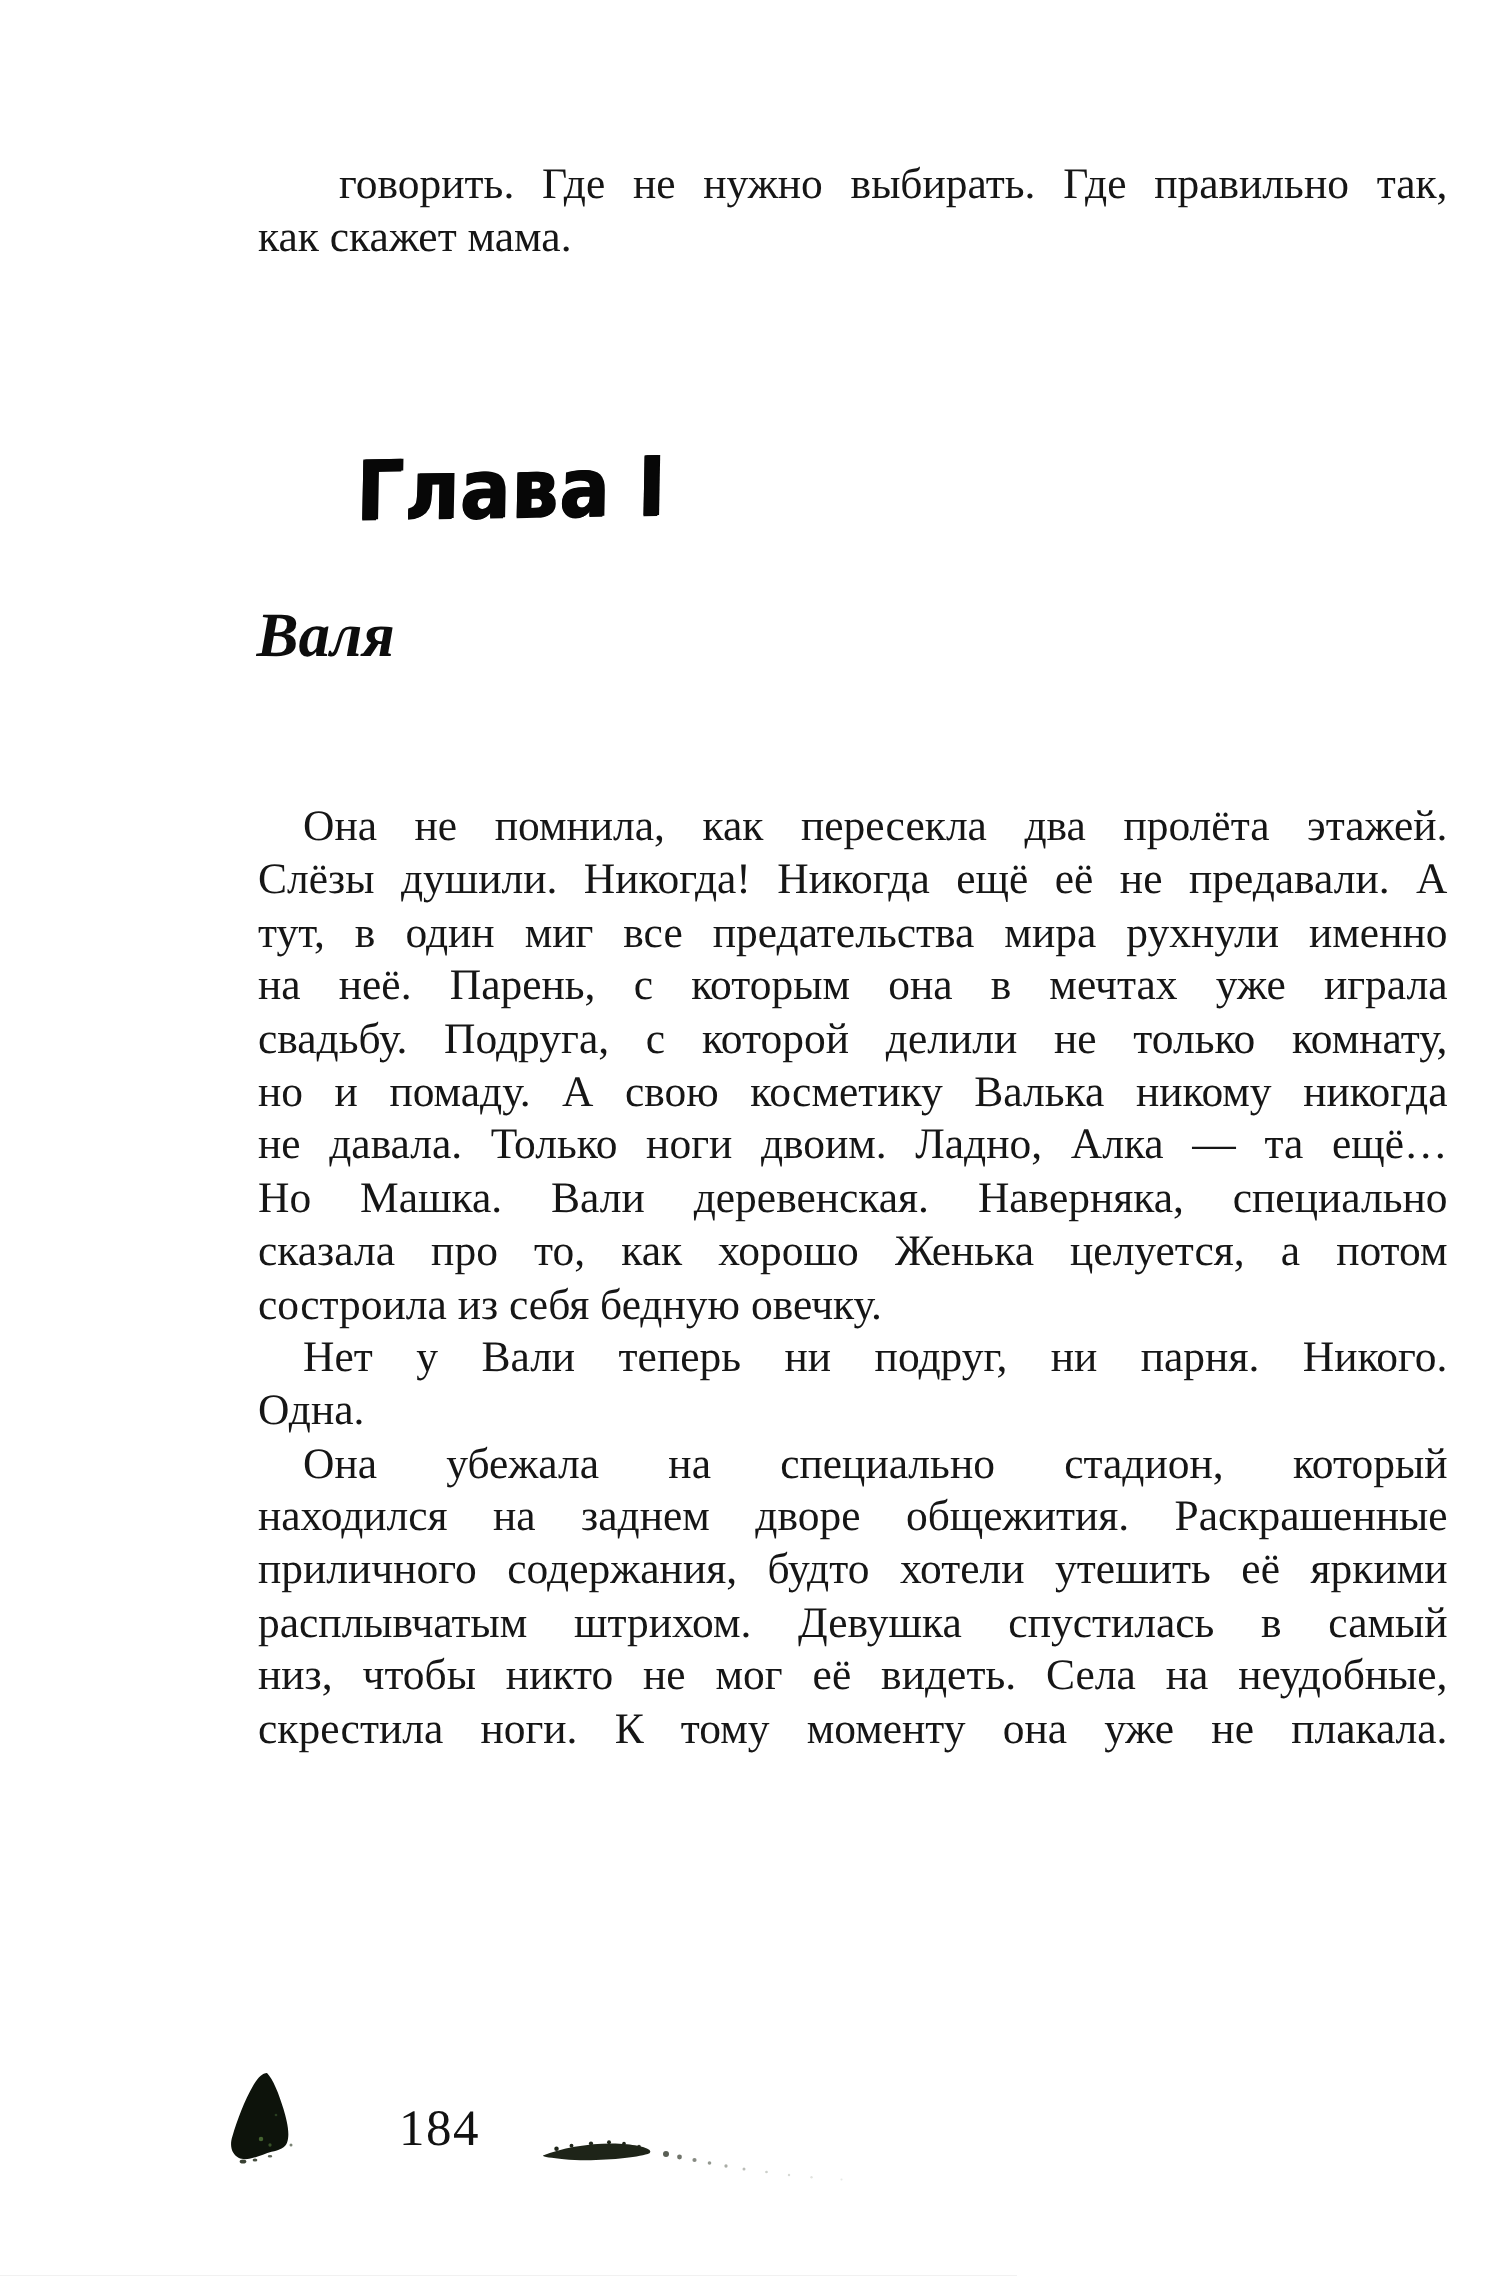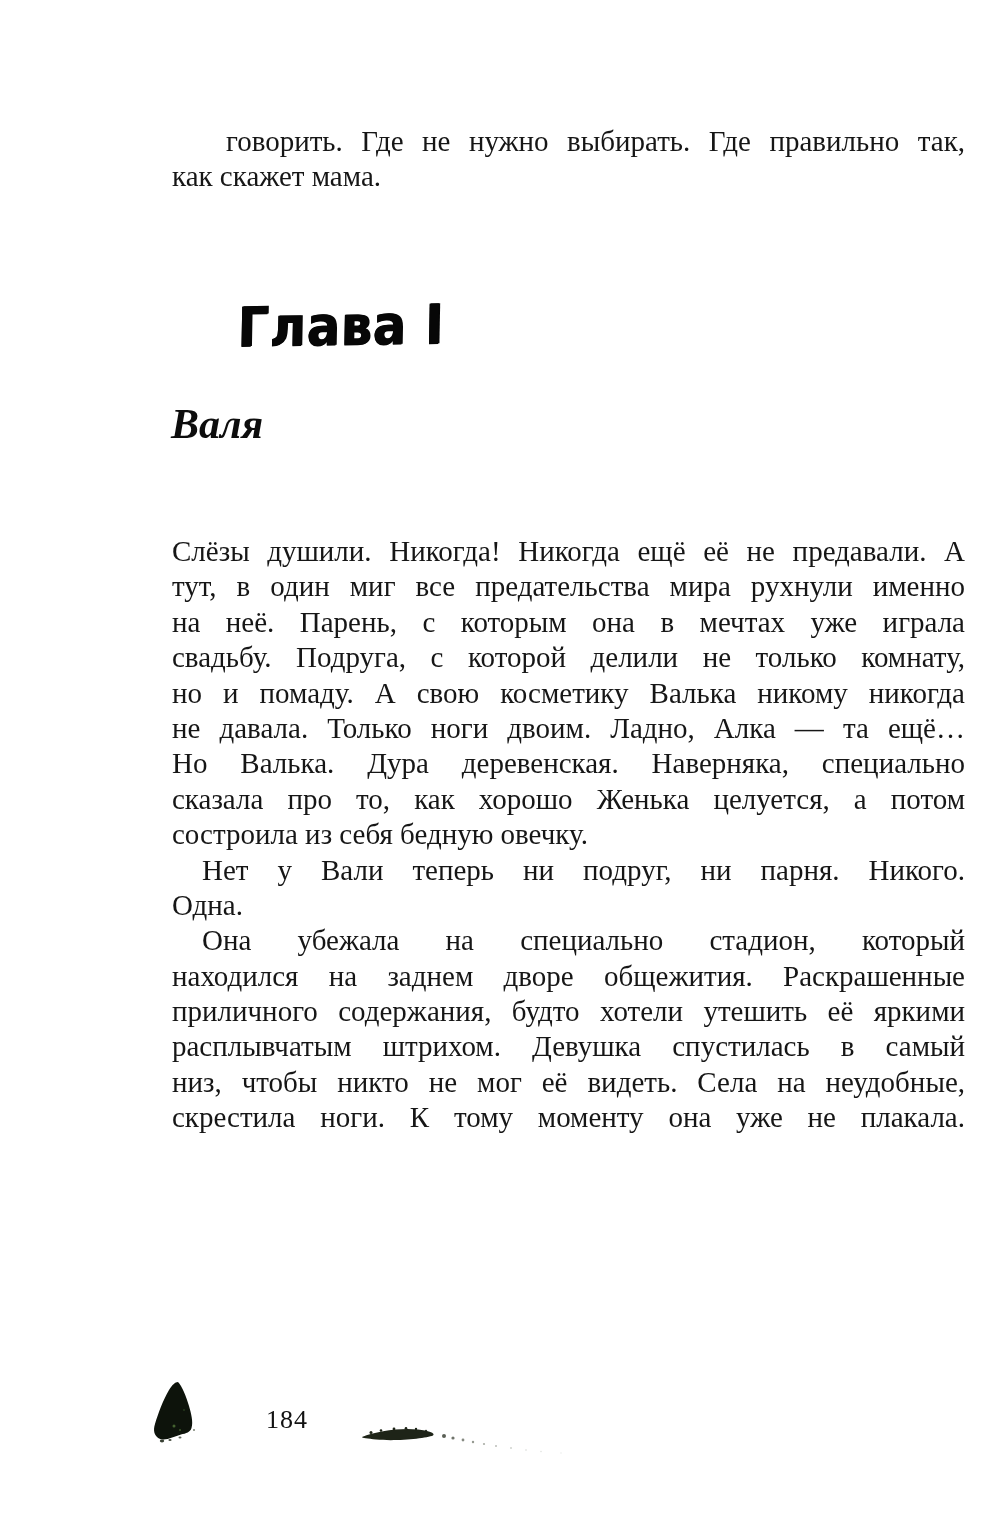--- a/index.html
+++ b/index.html
@@ -7,21 +7,21 @@
   html,body { background:#e8e8e8; }
   .page {
     position:relative;
     width:1000px; height:1517px;
     background:#ffffff;
     overflow:hidden;
     font-family:"Liberation Serif", serif;
     color:var(--ink);
   }
   .textblock { position:absolute; width:793px; }
-  .fragment  { left:172px; top:124px; }
+  .fragment  { left:172px; top:106px; }
   .bodytext  { left:172px; top:534px; }
   .line {
     height:35.4px; line-height:35.4px;
     font-size:29px;
     text-align:justify; text-align-last:justify;
     overflow:hidden;
     white-space:nowrap;
   }
   .line.endline { text-align-last:left; }
   .chapter {
@@ -35,21 +35,21 @@
     text-shadow:1.3px 0 0 currentColor, 0 0.6px 0 currentColor;
   }
   .subheading {
     position:absolute; left:171px; top:404px;
     font-style:italic; font-weight:bold;
     font-size:42px; line-height:40px;
     color:#0d0d0d;
   }
   .pagenum {
     position:absolute; left:266px; top:1398px;
-    font-size:26px; line-height:44px;
+    font-size:34px; line-height:44px;
     color:#121212;
     letter-spacing:1px;
   }
   .inkblot   { position:absolute; left:150px; top:1380px; width:54px; height:66px; }
   .inksmudge { position:absolute; left:356px; top:1420px; width:232px; height:40px; }
 </style>
 </head>
 <body>
 
 <div class="page">
@@ -57,27 +57,28 @@
   <div class="textblock fragment" id="fragment-block">
       <div class="line" style="text-indent: 54px;">говорить. Где не нужно выбирать. Где правильно так,</div>
       <div class="line endline">как скажет мама.</div>
     </div>
 
   <div class="chapter">Глава I</div>
 
   <div class="subheading">Валя</div>
 
   <div class="textblock bodytext" id="body-block">
+      <div class="line" style="text-indent: 30px;">Она не помнила, как пересекла два пролёта этажей.</div>
       <div class="line">Слёзы душили. Никогда! Никогда ещё её не предавали. А</div>
       <div class="line">тут, в один миг все предательства мира рухнули именно</div>
       <div class="line">на неё. Парень, с которым она в мечтах уже играла</div>
       <div class="line">свадьбу. Подруга, с которой делили не только комнату,</div>
       <div class="line">но и помаду. А свою косметику Валька никому никогда</div>
       <div class="line">не давала. Только ноги двоим. Ладно, Алка — та ещё…</div>
-      <div class="line">Но Валька. Дура деревенская. Наверняка, специально</div>
+      <div class="line">Но Машка. Вали деревенская. Наверняка, специально</div>
       <div class="line">сказала про то, как хорошо Женька целуется, а потом</div>
       <div class="line endline">состроила из себя бедную овечку.</div>
       <div class="line" style="text-indent: 30px;">Нет у Вали теперь ни подруг, ни парня. Никого.</div>
       <div class="line endline">Одна.</div>
       <div class="line" style="text-indent: 30px;">Она убежала на специально стадион, который</div>
       <div class="line">находился на заднем дворе общежития. Раскрашенные</div>
       <div class="line">приличного содержания, будто хотели утешить её яркими</div>
       <div class="line">расплывчатым штрихом. Девушка спустилась в самый</div>
       <div class="line">низ, чтобы никто не мог её видеть. Села на неудобные,</div>
       <div class="line">скрестила ноги. К тому моменту она уже не плакала.</div>

